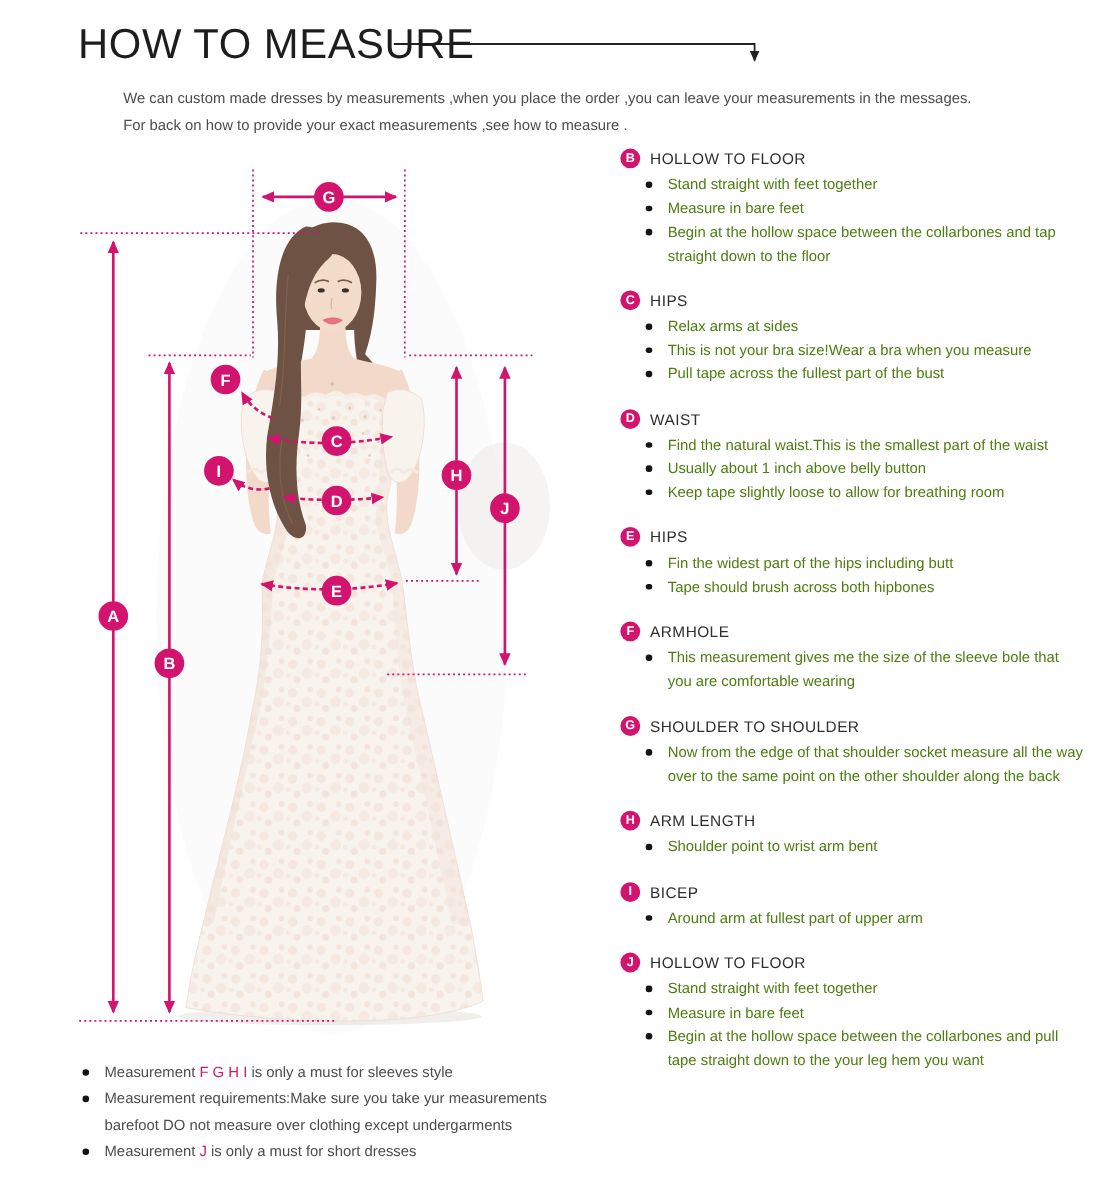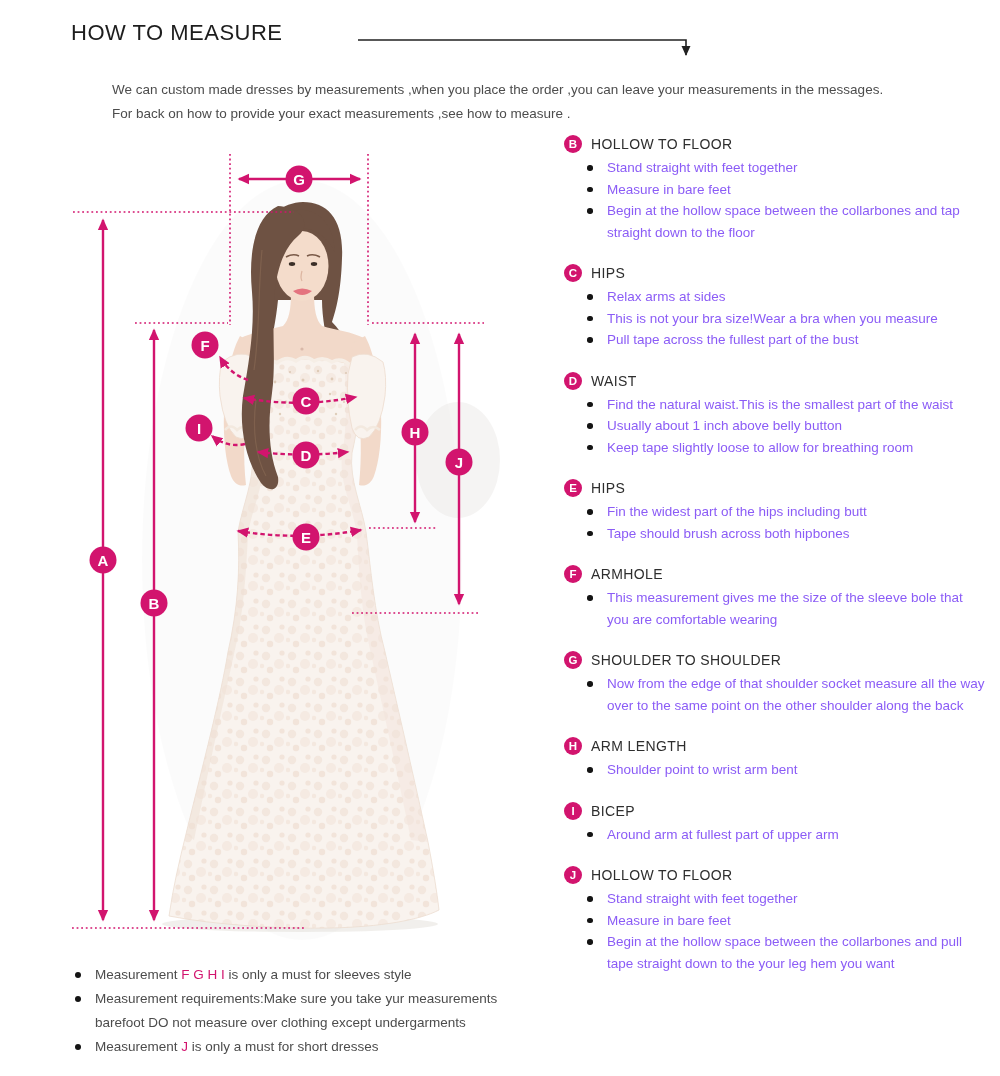--- a/index.html
+++ b/index.html
@@ -6,39 +6,39 @@
   html,body { margin:0; padding:0; }
   body {
     width:1000px; height:1076px; position:relative; background:#ffffff;
     font-family:"Liberation Sans", sans-serif; overflow:hidden;
   }
   svg.overlay { position:absolute; left:0; top:0; width:1000px; height:1076px; }
   .acc-f { fill:var(--accent); }
   .acc-s { stroke:var(--accent); }
 
   .title {
-    position:absolute; left:71px; top:20px; font-size:22px; color:#1d1d1d;
+    position:absolute; left:71px; top:20px; font-size:38px; color:#1d1d1d;
     letter-spacing:0.5px; white-space:nowrap;
   }
   .intro {
     position:absolute; left:72px; top:78px; font-size:13.5px; color:#4c4c4c;
     line-height:24px; width:860px;margin-left:40px;
   }
   .sections { position:absolute; left:564px; top:135px; width:424px; }
   .section { margin-bottom:21px; }
   .sec-head { display:flex; align-items:center; gap:9px; }
   .badge {
     width:18px; height:18px; border-radius:50%; background:var(--accent);
     color:#fff; font-size:11.5px; font-weight:bold; display:flex;
     align-items:center; justify-content:center; flex:0 0 18px;
   }
   .sec-title { font-size:14px; color:#2e2e2e; letter-spacing:0.4px; }
   .section ul { margin:4px 0 0; padding:0; list-style:none; }
   .section li {
-    position:relative; padding-left:43px; font-size:13.5px; color:#8b5cf6;
+    position:relative; padding-left:43px; font-size:13.5px; color:#4d7c0f;
     line-height:21.5px;
   }
   .section li::before {
     content:""; position:absolute; left:23px; top:8px; width:5.5px;
     height:5.5px; border-radius:50%; background:#141414;
   }
   .notes { position:absolute; left:72px; top:963px; width:446px; margin:0; padding:0; list-style:none; }
   .notes li {
     position:relative; padding-left:23px; font-size:13.5px; color:#4c4c4c;
     line-height:24px;

